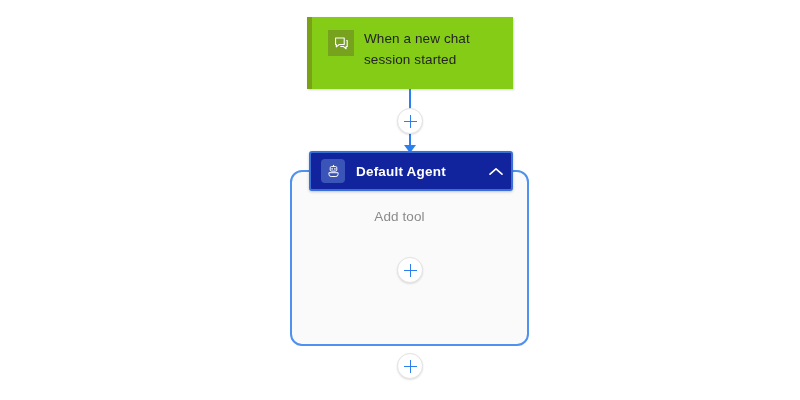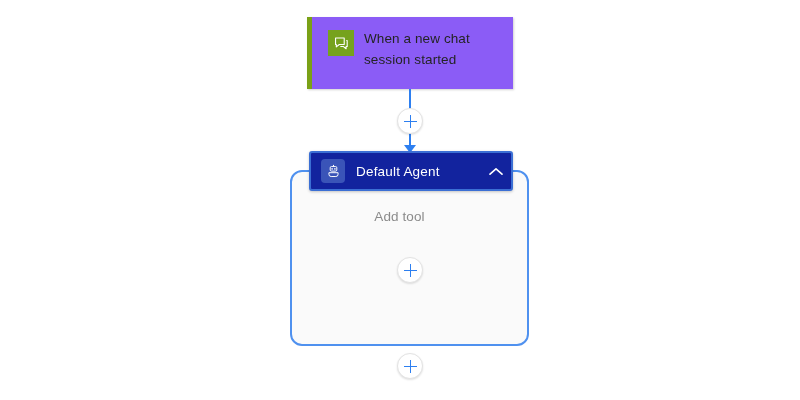--- a/index.html
+++ b/index.html
@@ -22,21 +22,21 @@
     background: #ffffff;
   }
 
   
   #trigger-card {
     position: absolute;
     left: 307px;
     top: 17px;
     width: 206px;
     height: 72px;
-    background: #8b5cf6;
+    background: #84cc16;
     box-shadow: 1px 1px 2px rgba(0,0,0,0.18);
     display: flex;
     align-items: center;
     box-sizing: border-box;
   }
   #trigger-accent {
     position: absolute;
     left: 0;
     top: 0;
     width: 5px;
@@ -156,21 +156,21 @@
     border-radius: 4px;
     background: #3a54b8;
     display: flex;
     align-items: center;
     justify-content: center;
     flex: 0 0 auto;
   }
   #agent-title {
     margin-left: 11px;
     font-size: 13.5px;
-    font-weight: normal;
+    font-weight: bold;
     color: #ffffff;
     letter-spacing: 0.2px;
     flex: 1 1 auto;
   }
   #agent-collapse {
     width: 30px;
     height: 100%;
     display: flex;
     align-items: center;
     justify-content: center;

